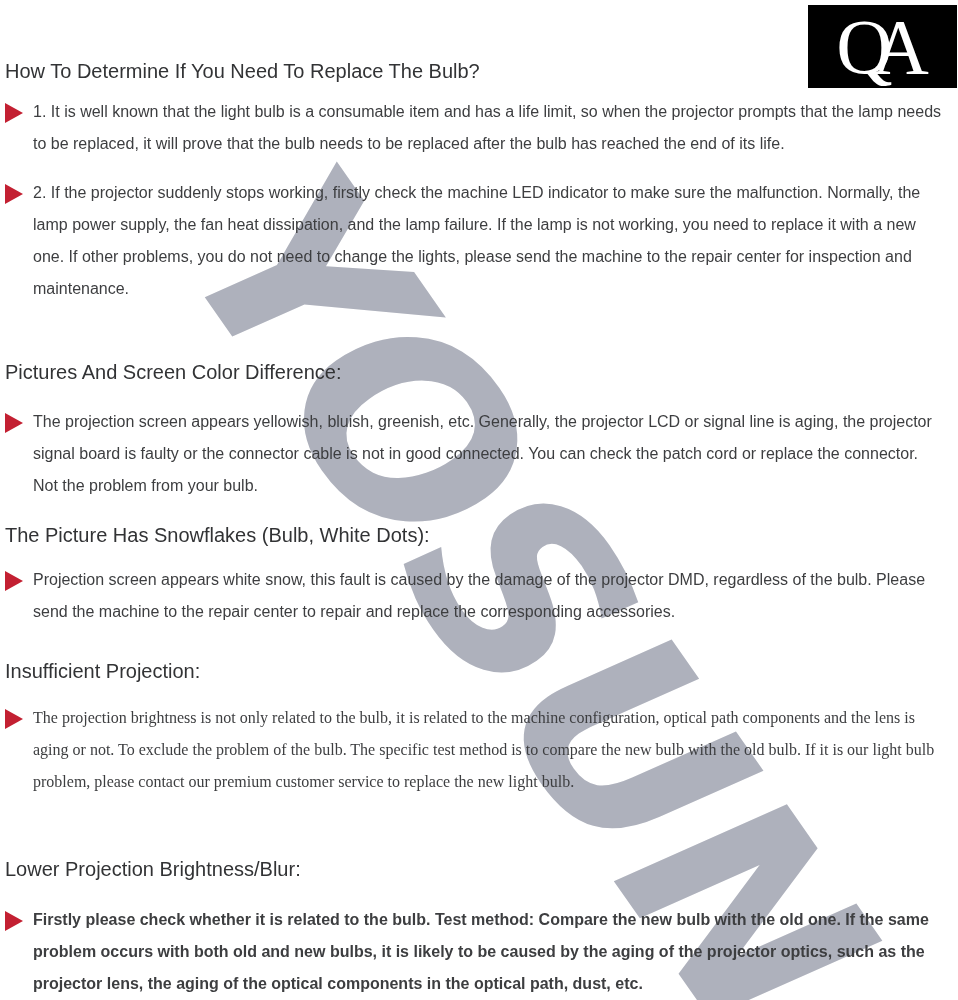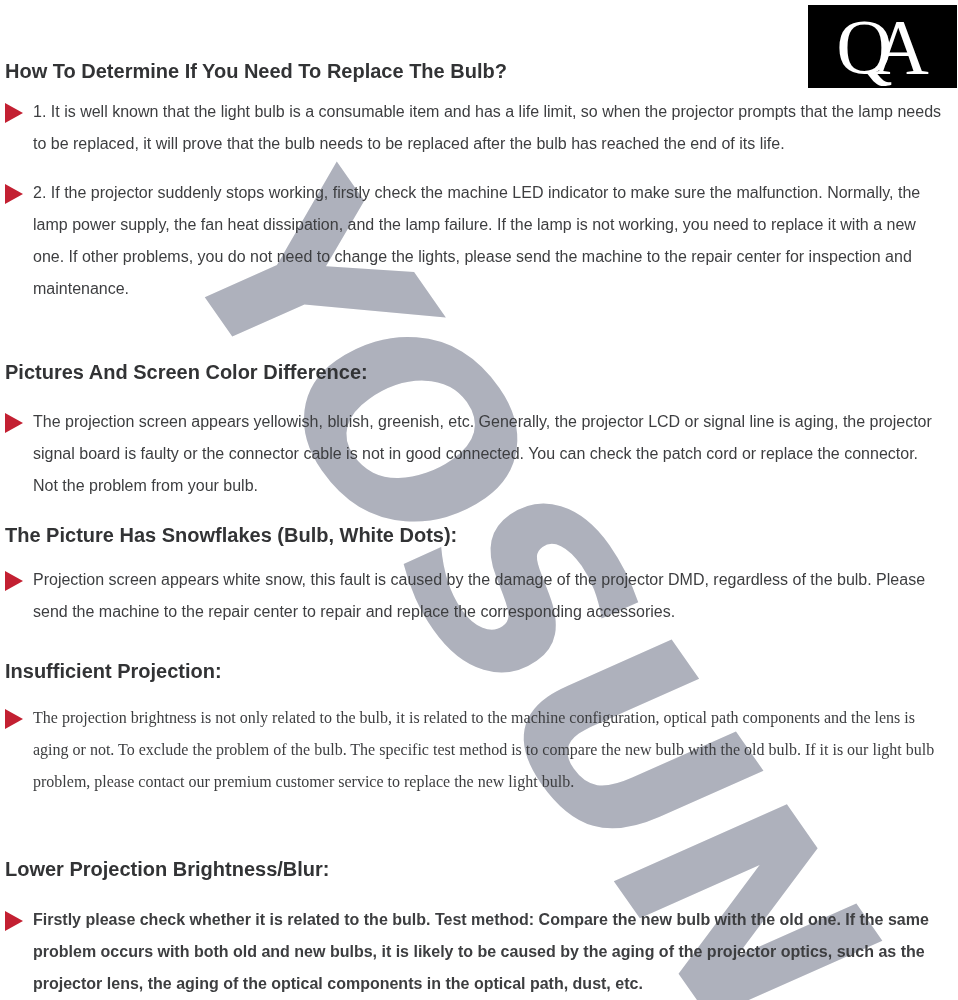--- a/index.html
+++ b/index.html
@@ -32,21 +32,21 @@
   }
   .logo span {
     font-family:"Liberation Serif", serif;
     font-size:78px; line-height:78px;
     color:#ffffff; font-weight:normal;
   }
   .logo .a { margin-left:-20px; }
   
   .h {
     position:absolute; left:5px; right:20px;
-    font-size:20px; font-weight:bold; color:#323335;
+    font-size:20px; font-weight:normal; color:#323335;
     line-height:26px;
   }
   
   .para { position:absolute; left:0; right:0; }
   .tri {
     position:absolute; left:5px; top:7px;
     width:0; height:0;
     border-top:10px solid transparent;
     border-bottom:10px solid transparent;
     border-left:18px solid #c32032;

